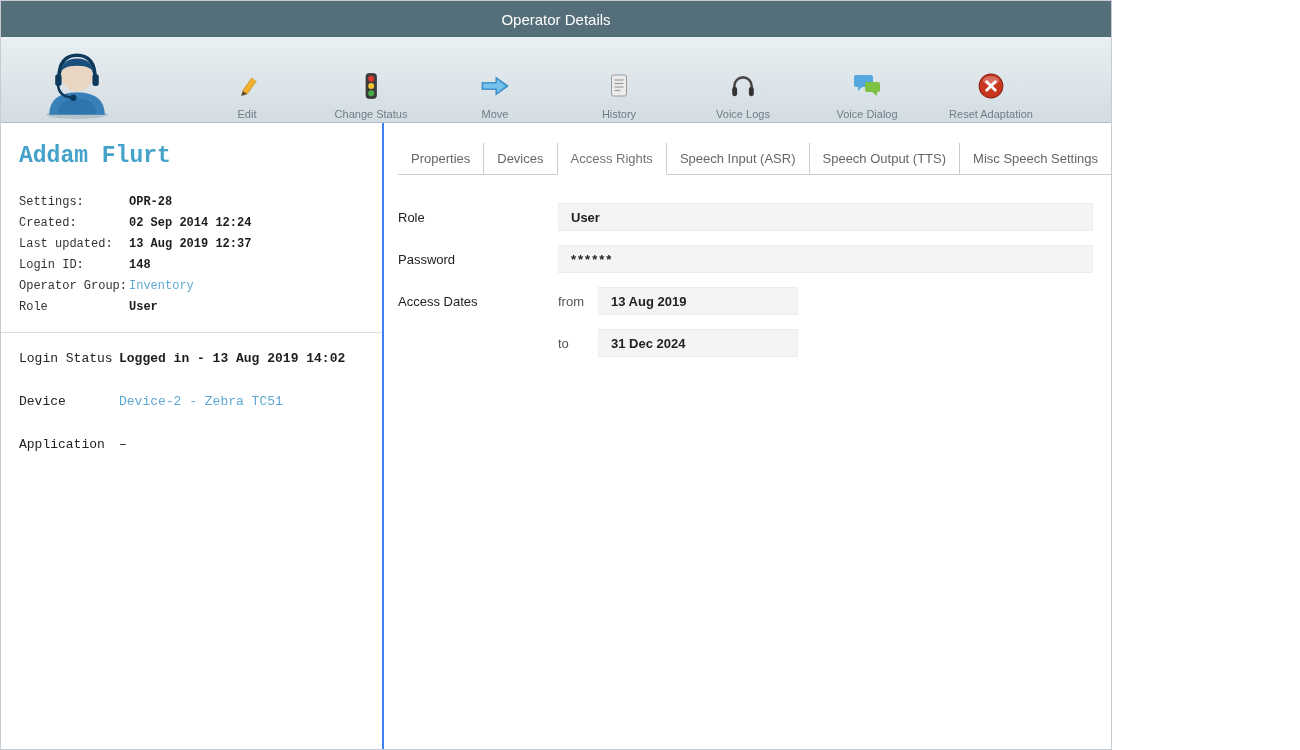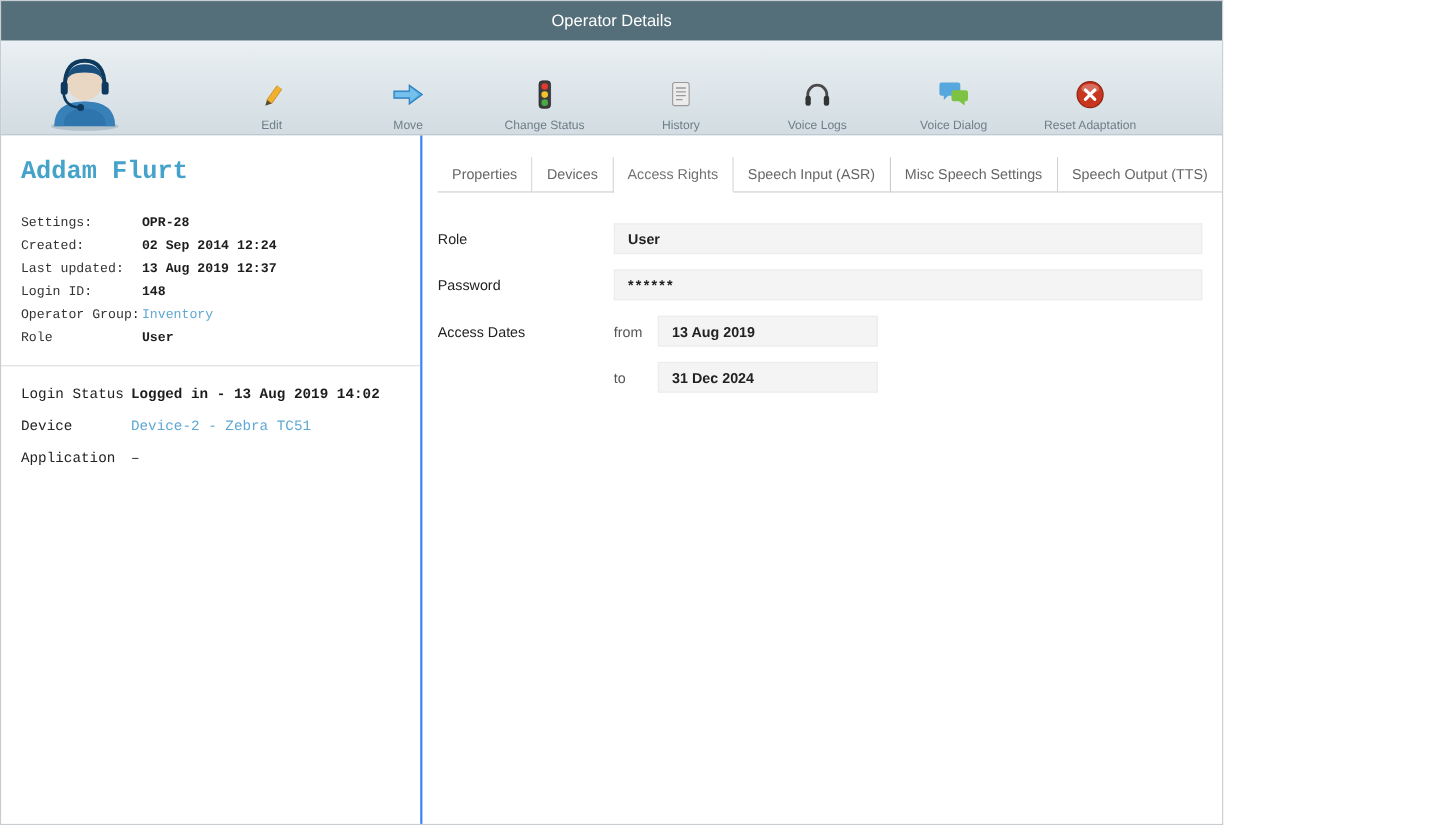--- a/index.html
+++ b/index.html
@@ -54,21 +54,21 @@
   .info-grid {
     display:grid; grid-template-columns:110px 1fr;
     row-gap:7px; font-size:12px; color:#333; padding-right:16px;
   }
   .info-label { color:#333; }
   .info-value { font-weight:bold; color:#1d1d1d; }
   .link { color:#5fa8d3; font-weight:normal; text-decoration:none; cursor:pointer; }
   .divider { border:none; border-top:1px solid #ddd; margin:18px 0 0 -18px; }
   .status-grid {
     display:grid; grid-template-columns:100px 1fr;
-    row-gap:14px; font-size:13px; color:#222; margin-top:18px; padding-right:16px;
+    row-gap:28px; font-size:13px; color:#222; margin-top:18px; padding-right:16px;
   }
   .status-value { font-weight:bold; color:#1d1d1d; }
   .status-value.plain { font-weight:normal; }
 
   .main { flex:1; padding:20px 18px 0 14px; overflow:hidden; }
 
   .tabs { display:flex; width:fit-content; margin-bottom:28px; }
   .tab {
     padding:8px 13px; font-size:13px; color:#666;
     border-right:1px solid #ccc; border-bottom:1px solid #ccc;
@@ -123,38 +123,38 @@
           <path d="M8 16.5 L16.5 4.5 L20.5 7.5 L12 19.5 Z" fill="#f2b02f" stroke="#c8901f" stroke-width="0.8"></path>
           <path d="M16.5 4.5 L20.5 7.5 L18.9 3.8 Z" fill="#e0dede"></path>
           <path d="M8 16.5 L6.6 21.3 L12 19.5 Z" fill="#5b4a32"></path>
         </svg>
       </span>
       <span class="tb-label">Edit</span>
     </div>
 
     <div class="tb-btn">
       <span class="tb-icon">
-        <svg width="30" height="22" viewBox="0 0 28 20">
-          <path d="M2 7 L15 7 L15 2 L26 10 L15 18 L15 13 L2 13 Z" fill="#53aee3" stroke="#2d7fbf" stroke-width="1"></path>
-          <path d="M3 8 L15.8 8 L15.8 4 L23 10 L15.8 16 L15.8 12 L3 12 Z" fill="#8ecdf0" opacity="0.6"></path>
-        </svg>
-      </span>
-      <span class="tb-label">Move</span>
-    </div>
-
-    <div class="tb-btn">
-      <span class="tb-icon">
         <svg width="24" height="30" viewBox="0 0 24 28">
           <rect x="7" y="1.5" width="10.5" height="25" rx="3" fill="#3c3c3c" stroke="#222" stroke-width="0.6"></rect>
           <circle cx="12.2" cy="6.7" r="3" fill="#e23b2e"></circle>
           <circle cx="12.2" cy="14" r="3" fill="#f2c12e"></circle>
           <circle cx="12.2" cy="21.3" r="3" fill="#48a948"></circle>
         </svg>
       </span>
       <span class="tb-label">Change Status</span>
+    </div>
+
+    <div class="tb-btn">
+      <span class="tb-icon">
+        <svg width="30" height="22" viewBox="0 0 28 20">
+          <path d="M2 7 L15 7 L15 2 L26 10 L15 18 L15 13 L2 13 Z" fill="#53aee3" stroke="#2d7fbf" stroke-width="1"></path>
+          <path d="M3 8 L15.8 8 L15.8 4 L23 10 L15.8 16 L15.8 12 L3 12 Z" fill="#8ecdf0" opacity="0.6"></path>
+        </svg>
+      </span>
+      <span class="tb-label">Move</span>
     </div>
 
     <div class="tb-btn">
       <span class="tb-icon">
         <svg width="24" height="28" viewBox="0 0 24 26">
           <rect x="4.5" y="2" width="15" height="21" rx="2" fill="#ececec" stroke="#9a9a9a" stroke-width="1"></rect>
           <line x1="7.5" y1="7" x2="16.5" y2="7" stroke="#9a9a9a" stroke-width="1.2"></line>
           <line x1="7.5" y1="10.5" x2="16.5" y2="10.5" stroke="#9a9a9a" stroke-width="1.2"></line>
           <line x1="7.5" y1="14" x2="16.5" y2="14" stroke="#9a9a9a" stroke-width="1.2"></line>
           <line x1="7.5" y1="17.5" x2="13.5" y2="17.5" stroke="#9a9a9a" stroke-width="1.2"></line>
@@ -236,22 +236,22 @@
       </div>
     </aside>
 
     <main class="main">
 
       <div class="tabs">
         <div class="tab">Properties</div>
         <div class="tab">Devices</div>
         <div class="tab active">Access Rights</div>
         <div class="tab">Speech Input (ASR)</div>
+        <div class="tab">Speech Output (TTS)</div>
         <div class="tab">Misc Speech Settings</div>
-        <div class="tab">Speech Output (TTS)</div>
       </div>
 
       <div>
 
         <div class="form-row">
           <span class="form-label">Role</span>
           <div class="field">User</div>
         </div>
 
         <div class="form-row">

